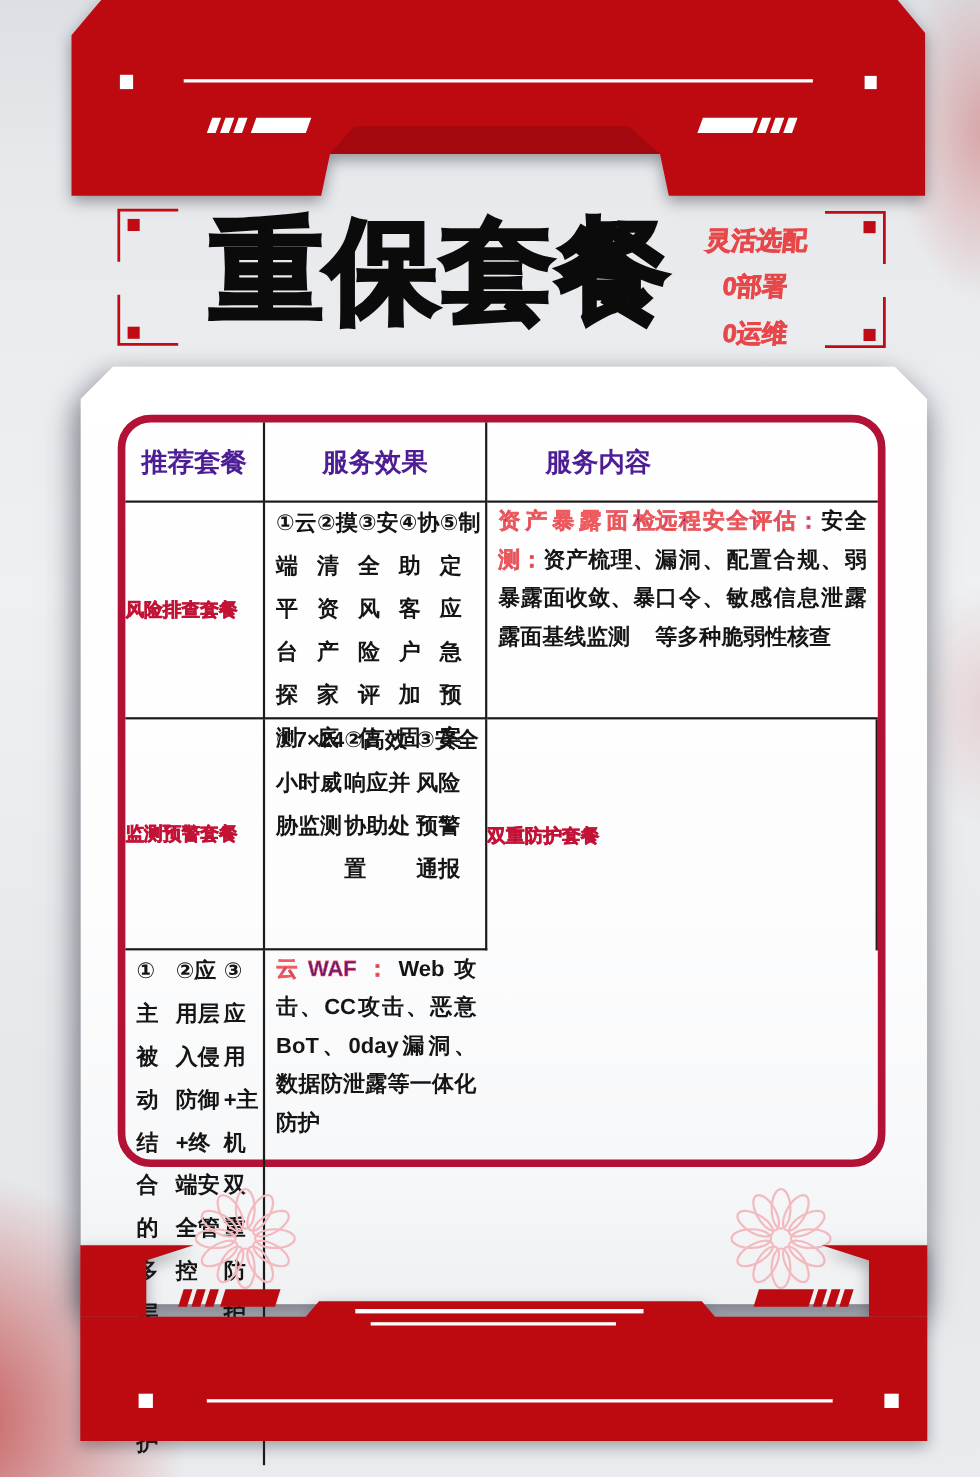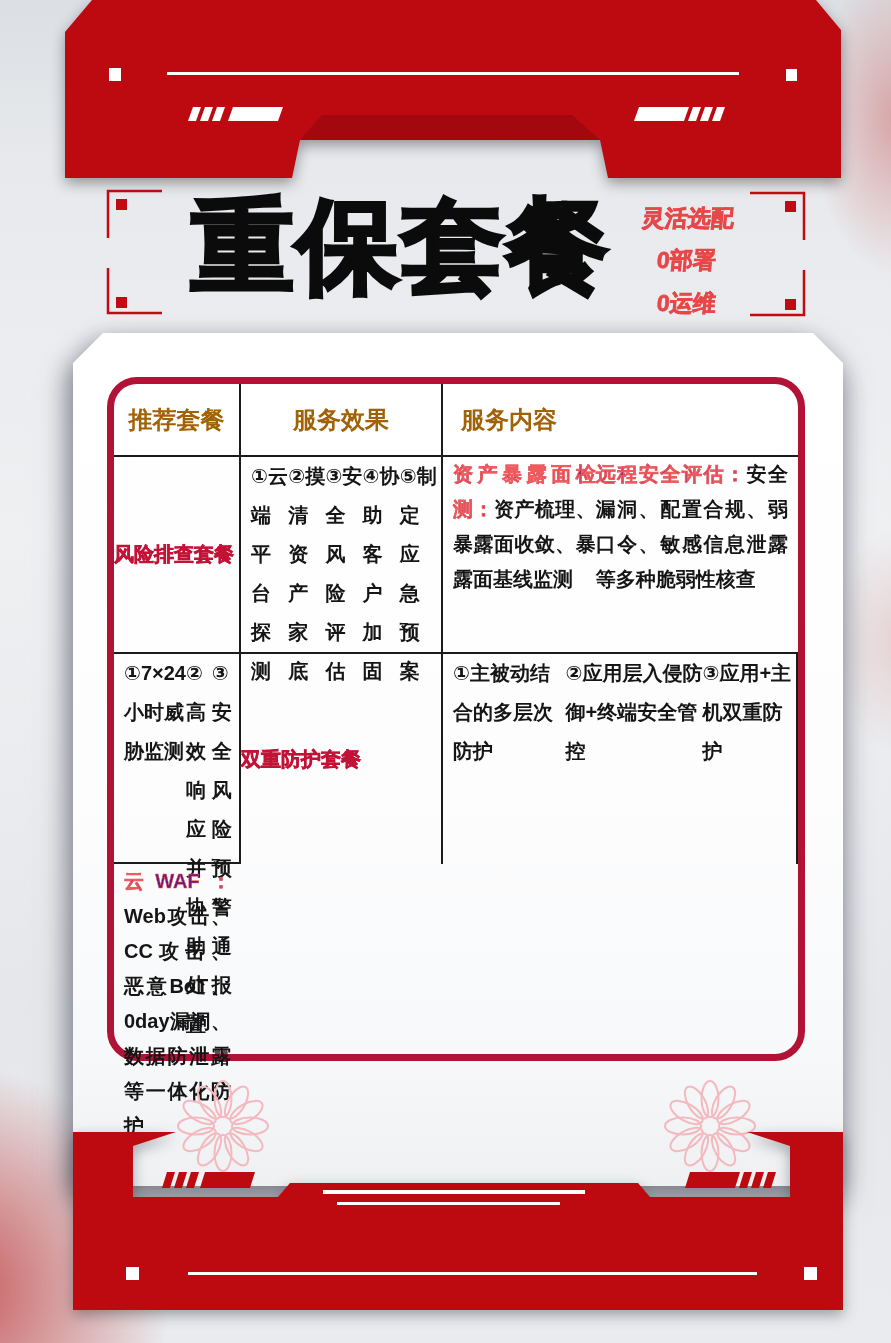--- a/index.html
+++ b/index.html
@@ -28,23 +28,23 @@
   .card{width:100%;height:100%;
         clip-path:polygon(30px 0,740px 0,770px 30px,770px 100%,0 100%,0 30px);
         background:linear-gradient(180deg,#ffffff 0%,#fdfdfe 55%,#f7f8f9 85%,#eef0f2 100%);}
   .svc-table{position:absolute;left:107px;top:377px;width:698px;height:684px;z-index:3;
              box-sizing:border-box;border:7px solid #b31237;border-radius:30px;
              display:grid;grid-template-columns:127px 202px 1fr;grid-template-rows:73px 197px 210px 1fr;
              background:transparent;}
   .cell{box-sizing:border-box;display:flex;flex-direction:row;justify-content:flex-start;}
   .b-r{border-right:2px solid #1b1b1b;}
   .b-b{border-bottom:2px solid #1b1b1b;}
-  .th{font-size:24px;font-weight:800;color:#a16207;align-items:center;flex-direction:row;justify-content:center;}
-  .th.th3{justify-content:flex-start;padding-left:18px;}
-  .pkg{font-size:20px;font-weight:800;color:#c21337;align-items:center;text-align:center;
+  .th{font-size:24px;font-weight:800;color:#4c1d95;align-items:center;flex-direction:row;justify-content:center;}
+  .th.th3{justify-content:flex-start;padding-left:53px;}
+  .pkg{font-size:17px;font-weight:800;color:#c21337;align-items:center;text-align:center;
        -webkit-text-stroke:.6px #c21337;}
   .eff{padding:0 4px 0 10px;font-size:20px;font-weight:700;color:#151515;line-height:39px;}
   .cnt{padding:0 10px;font-size:20px;font-weight:700;color:#151515;line-height:35px;text-align:justify;}
   .cnt .lbl{color:#701a75;-webkit-text-stroke:.5px #f15b5b;}
   .bottom-banner{position:absolute;left:0;top:1080px;z-index:4;}
   .red-group{filter:drop-shadow(0 5px 7px rgba(40,40,50,.4));}
 </style>
 </head>
 <body>
 
@@ -101,20 +101,21 @@
       <div>①云端平台探测</div>
       <div>②摸清资产家底</div>
       <div>③安全风险评估</div>
       <div>④协助客户加固</div>
       <div>⑤制定应急预案</div>
     </div>
     <div class="cell cnt b-b">
       <div><span class="lbl">资产暴露面检测：</span><span>资产梳理、暴露面收敛、暴露面基线监测</span></div>
       <div><span class="lbl">远程安全评估：</span><span>安全漏洞、配置合规、弱口令、敏感信息泄露等多种脆弱性核查</span></div>
     </div>
+    <div class="cell pkg b-r b-b">监测预警套餐</div>
     <div class="cell eff b-r b-b">
       <div>①7×24小时威胁监测</div>
       <div>②高效响应并协助处置</div>
       <div>③安全风险预警通报</div>
     </div>
     <div class="cell pkg b-r">双重防护套餐</div>
     <div class="cell eff b-r">
       <div>①主被动结合的多层次防护</div>
       <div>②应用层入侵防御+终端安全管控</div>
       <div>③应用+主机双重防护</div>

